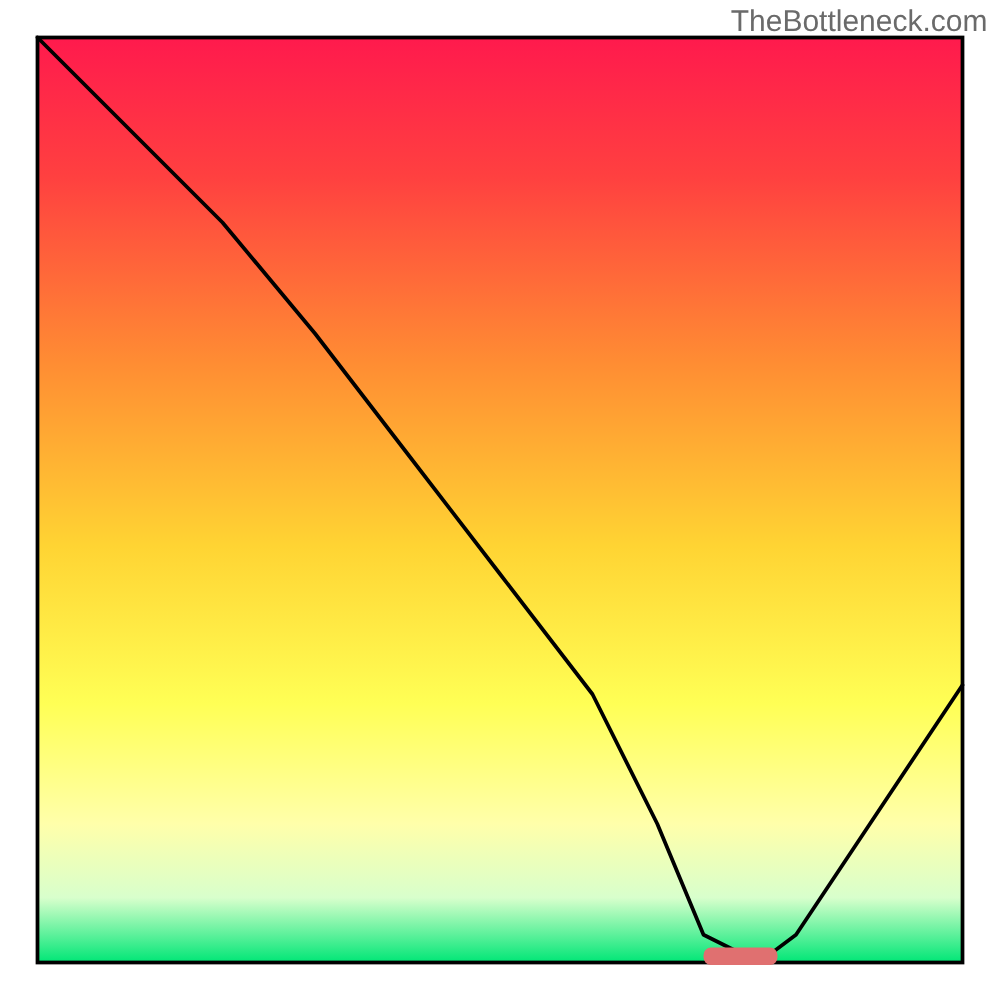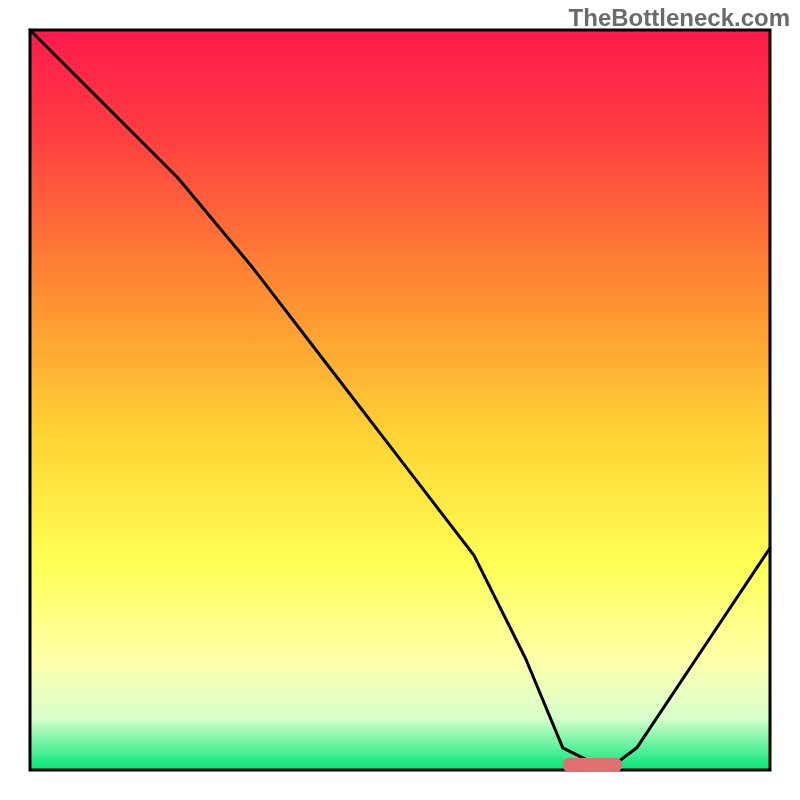--- a/index.html
+++ b/index.html
@@ -14,21 +14,21 @@
   #container {
     position: relative;
     width: 800px;
     height: 800px;
   }
   #watermark {
     position: absolute;
     top: 4px;
     right: 10px;
     font-size: 24px;
-    font-weight: bold;
+    font-weight: normal;
     color: #6a6a6a;
     z-index: 10;
   }
   svg {
     display: block;
   }
 </style>
 </head>
 <body>
 

